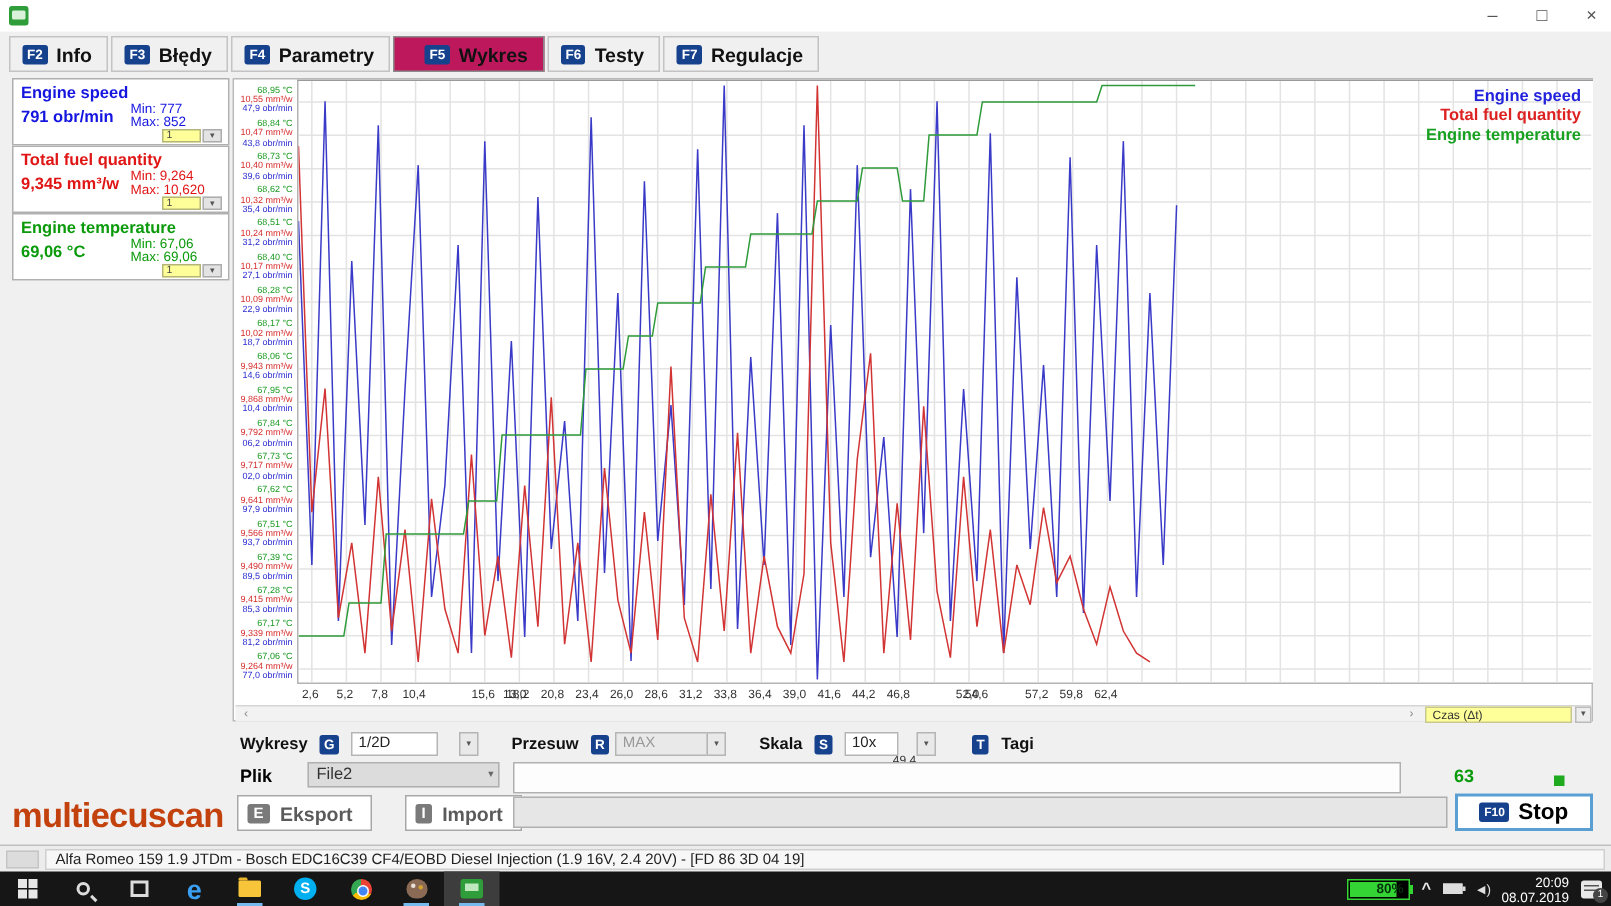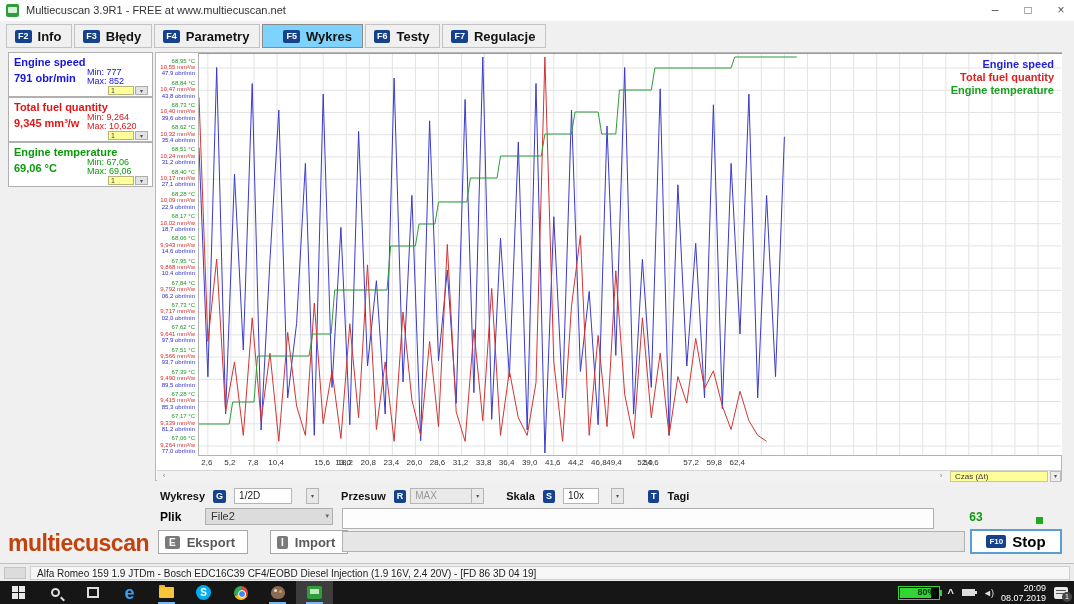--- a/index.html
+++ b/index.html
@@ -9,21 +9,21 @@
   
   #titlebar { position:absolute; left:0; top:0; width:1074px; height:21px; background:#ffffff; }
   #app-icon { position:absolute; left:6px; top:4px; width:13px; height:13px; background:#2f9e3a; border-radius:2px; }
   #app-icon::after{ content:""; position:absolute; left:2px; top:3px; width:9px; height:6px; background:#d9f2d9; border-radius:1px;}
   #title-text { position:absolute; left:26px; top:4px; font-size:11px; color:#333; }
   .wbtn { position:absolute; top:2px; width:30px; height:17px; text-align:center; font-size:12px; color:#555; line-height:16px; }
 
   
   #tabbar { position:absolute; left:6px; top:22px; height:26px; display:flex; align-items:flex-end; }
   .tab { display:flex; align-items:center; gap:6px; padding:4px 10px 4px 8px; border:1px solid #c3c3c3; background:#f0f0f0; height:24px; margin-right:2px; }
-  .tab.active { background:#7dd3fc; border-color:#8a8a8a;padding-left:20px; }
+  .tab.active { background:#be185d; border-color:#8a8a8a;padding-left:20px; }
   .fkey { background:#16418c; color:#fff; font-weight:bold; font-size:9px; padding:1px 3px; border-radius:2px; line-height:11px; }
   .tab-label { font-weight:bold; font-size:13px; color:#111; }
 
   
   #panel-stack { position:absolute; left:8px; top:52px; width:145px; }
   .pcard { background:#fff; border:1px solid #b0b0b0; height:45px; position:relative; margin-bottom:0px; }
   .pcard .ptitle { position:absolute; left:5px; top:3px; font-size:11px; font-weight:bold; }
   .pcard .pvalue { position:absolute; left:5px; top:19px; font-size:11px; font-weight:bold; }
   .pcard .pmin { position:absolute; left:78px; top:14px; font-size:9px; }
   .pcard .pmax { position:absolute; left:78px; top:23px; font-size:9px; }
@@ -110,21 +110,20 @@
   #clock { text-align:right; color:#fff; font-size:9px; line-height:10px; }
   .tray-notif { width:14px; height:12px; background:#e8e8e8; border-radius:2px; position:relative; }
   .tray-notif::before { content:""; position:absolute; left:2px; top:3px; width:10px; height:1px; background:#555; box-shadow:0 3px 0 #555; }
   .notif-badge { position:absolute; right:-4px; bottom:-3px; width:10px; height:10px; border-radius:50%; background:#444; color:#fff; font-size:7px; text-align:center; line-height:10px; }
 </style>
 </head>
 <body>
 
 <div id="titlebar">
   <div id="app-icon"></div>
-  <span id="title-text">Multiecuscan 3.9R1 - FREE at www.multiecuscan.net</span>
   <div class="wbtn" style="left:980px">–</div>
   <div class="wbtn" style="left:1013px">□</div>
   <div class="wbtn" style="left:1046px">×</div>
 </div>
 
 <div id="tabbar">
     <div class="tab">
       <span class="fkey">F2</span>
       <span class="tab-label">Info</span>
     </div>
@@ -349,21 +348,21 @@
       <span class="xtick" style="left: 193.35px;">23,4</span>
       <span class="xtick" style="left: 216.41px;">26,0</span>
       <span class="xtick" style="left: 239.47px;">28,6</span>
       <span class="xtick" style="left: 262.53px;">31,2</span>
       <span class="xtick" style="left: 285.59px;">33,8</span>
       <span class="xtick" style="left: 308.65px;">36,4</span>
       <span class="xtick" style="left: 331.71px;">39,0</span>
       <span class="xtick" style="left: 354.77px;">41,6</span>
       <span class="xtick" style="left: 377.83px;">44,2</span>
       <span class="xtick" style="left: 400.89px;">46,8</span>
-      <span class="xtick" style="left: 416px;">49,4</span>
+      <span class="xtick" style="left: 405px; margin-top: 44px;">49,4</span>
       <span class="xtick" style="left: 447.01px;">52,0</span>
       <span class="xtick" style="left: 453px;">54,6</span>
       <span class="xtick" style="left: 493.13px;">57,2</span>
       <span class="xtick" style="left: 516.19px;">59,8</span>
       <span class="xtick" style="left: 539.25px;">62,4</span>
     </div>
   <div id="hscroll">
     <div class="scr-arrow" style="left:1px">‹</div>
     <div class="scr-arrow" style="left:778px">›</div>
     <div id="czas-dd">Czas (Δt)</div>

